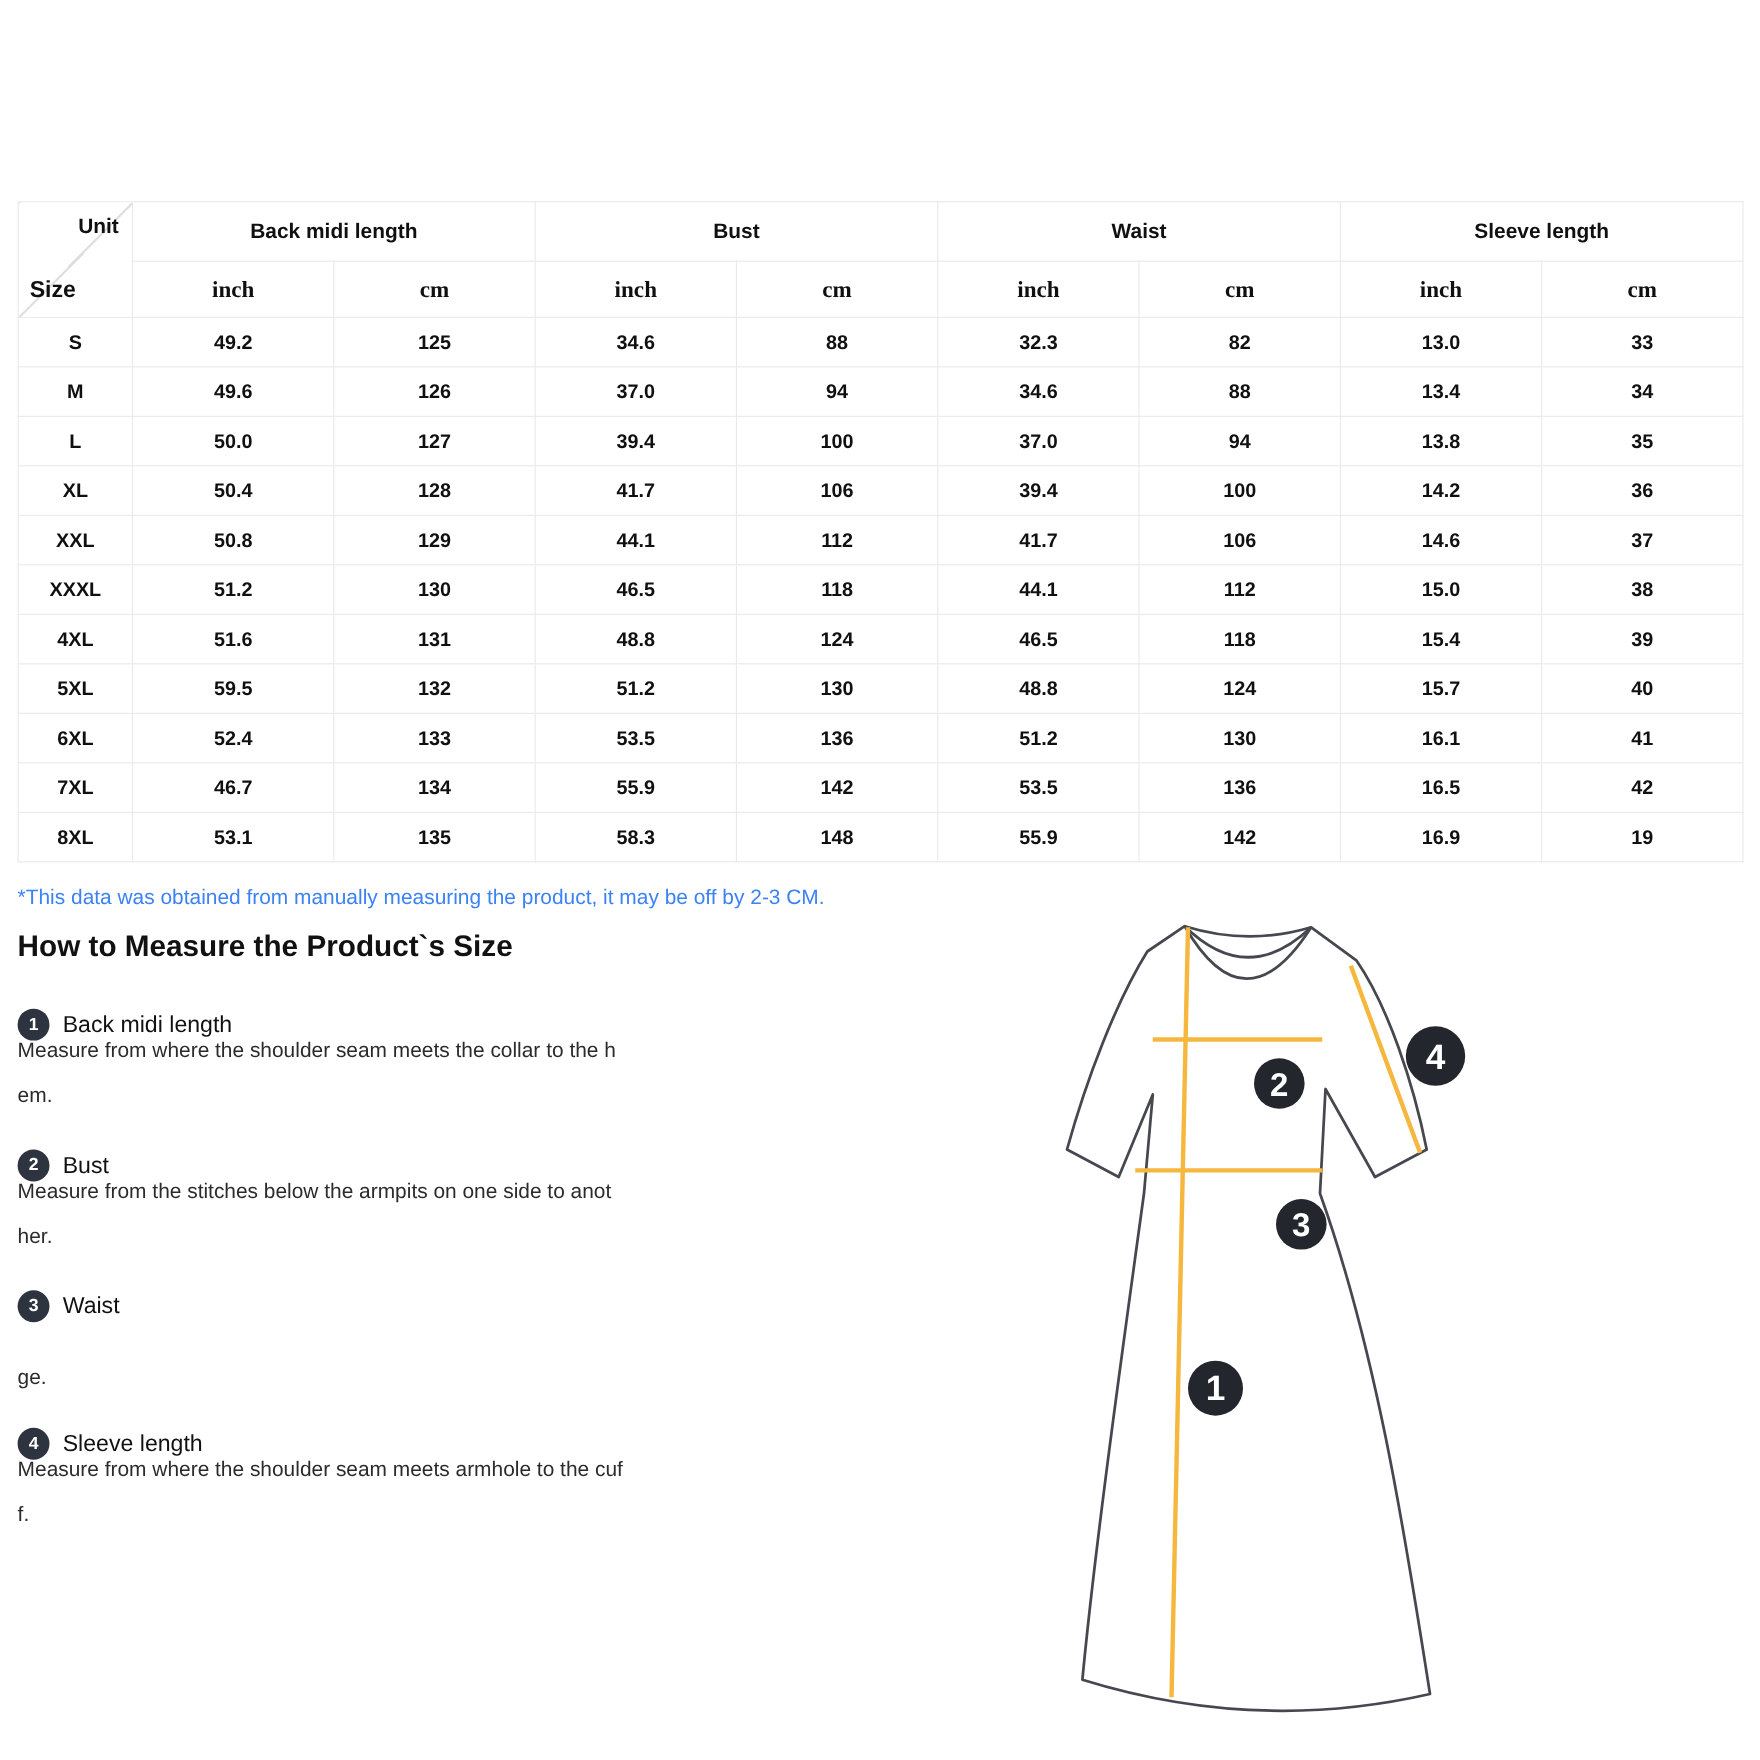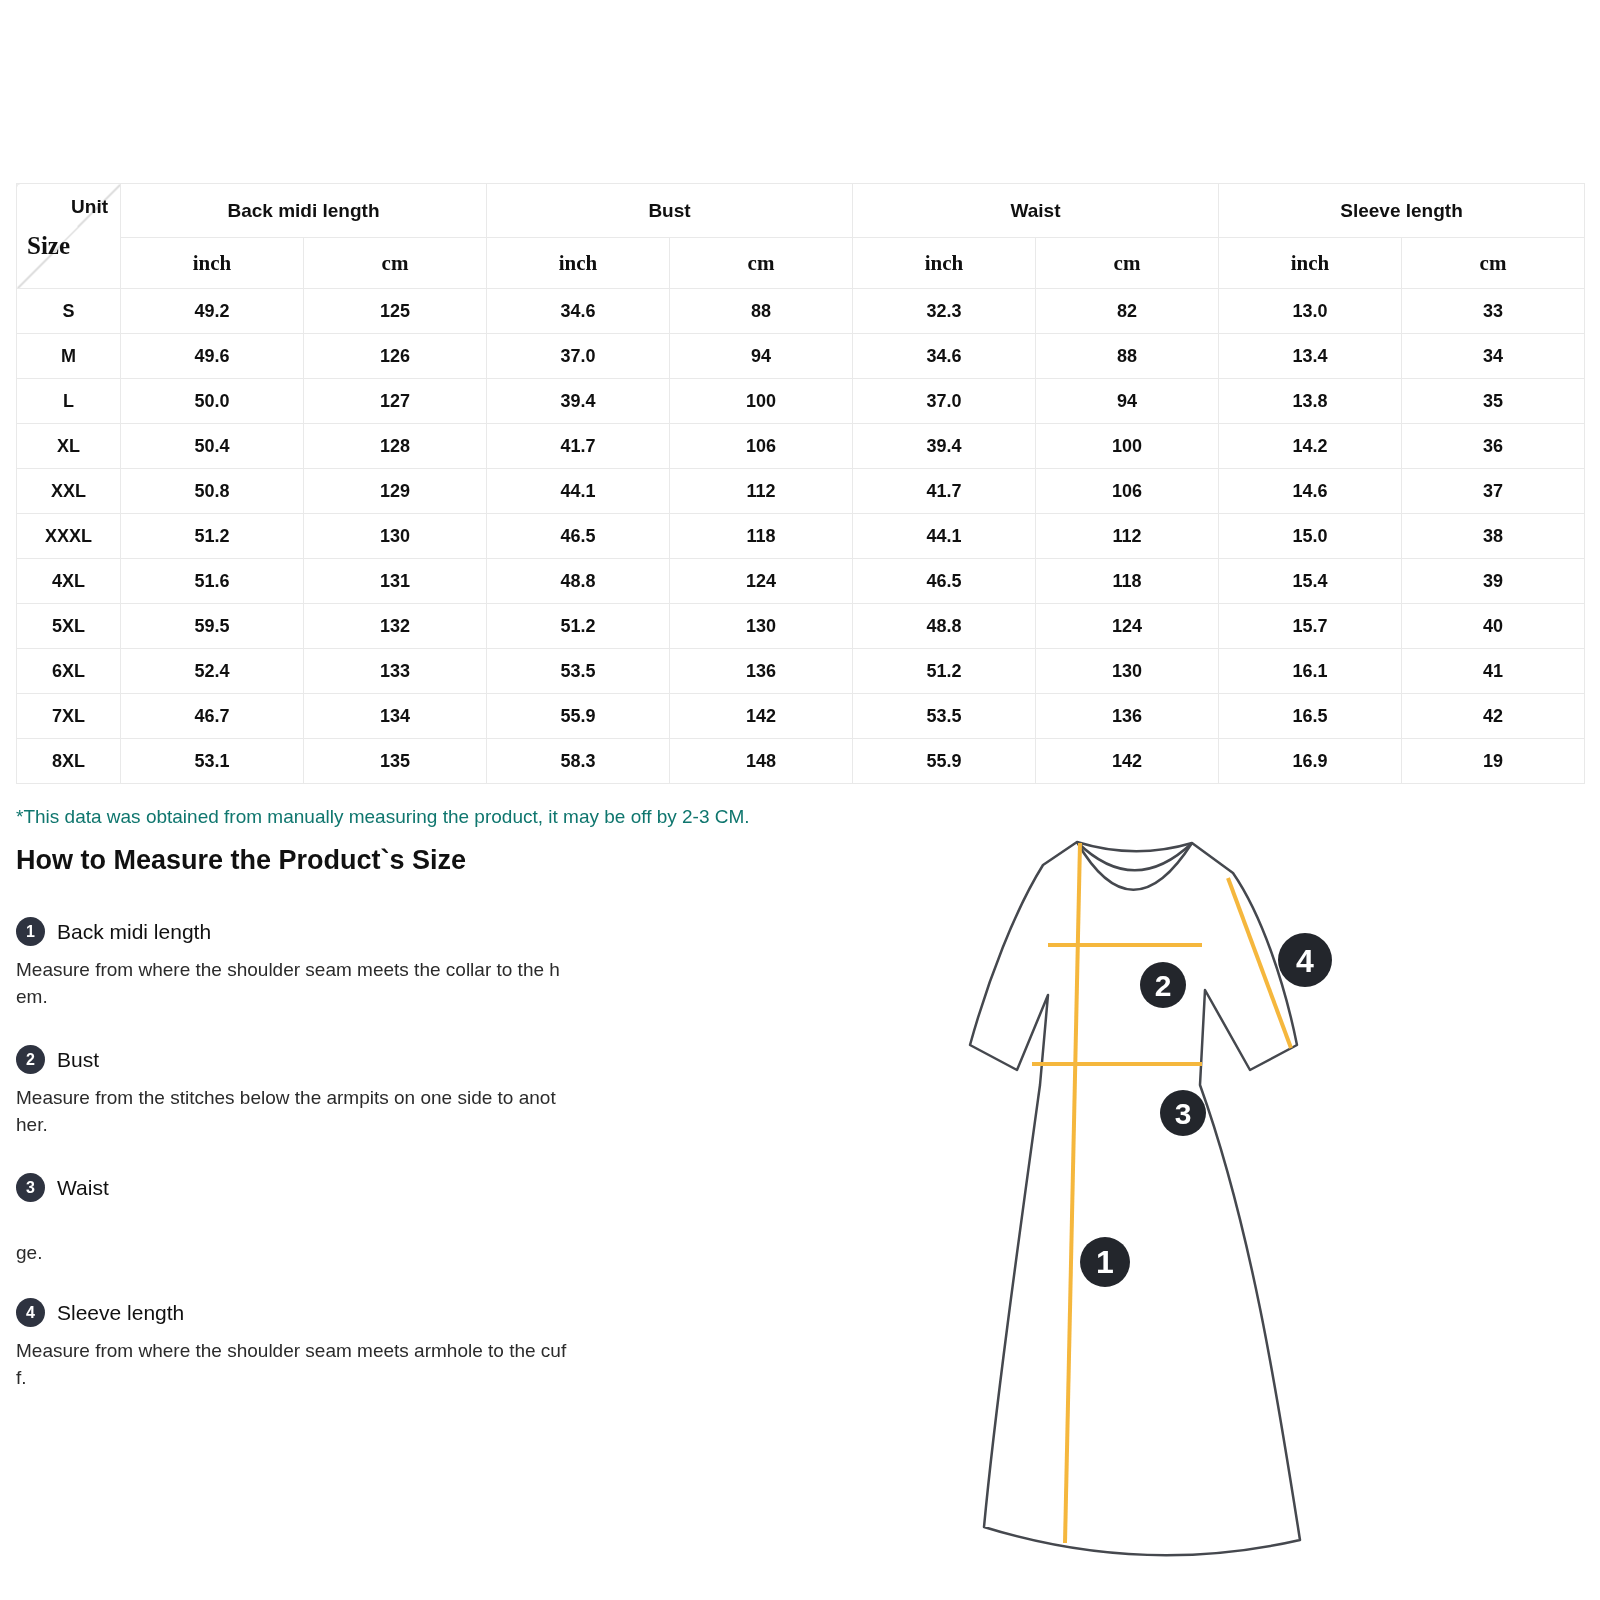--- a/index.html
+++ b/index.html
@@ -23,42 +23,42 @@
   #size-table tbody td{font-size:18px;}
   #size-table td.corner{
     position:relative;
     background:
       linear-gradient(to bottom right,
         #ffffff calc(50% - 1px), #dddddd calc(50% - 1px),
         #dddddd calc(50% + 1px), #ffffff calc(50% + 1px));
     padding-left: 35px;
   }
   .corner .unit{position:absolute;top:12px;right:12px;font-size:19px;font-weight:bold;}
-  .corner .size{position:absolute;bottom:28px;left:10px;font-size:25px;font-weight:bold;font-family:Liberation Serif, serif;}
+  .corner .size{position:absolute;bottom:12px;left:10px;font-size:21px;font-weight:bold;}
   
   #note{
-    position:absolute;left:16px;top:806px;font-size:19px;color:#0f766e;
+    position:absolute;left:16px;top:806px;font-size:19px;color:#3b82f6;
   }
   #howto-title{
     position:absolute;left:16px;top:845px;font-size:27px;font-weight:bold;color:#111111;
   }
   .m-item{position:absolute;left:16px;width:640px;height:100px;}
   .badge{
     position:absolute;left:0;top:0;width:29px;height:29px;border-radius:50%;
     background:#2e3340;color:#ffffff;font-size:16px;font-weight:bold;
     display:flex;align-items:center;justify-content:center;
   }
   .m-title{
     position:absolute;left:41px;top:0;height:29px;line-height:29px;
     font-size:21px;color:#111111;
   }
   .m-line1,.m-line2{
     position:absolute;left:0;font-size:19px;color:#2b2b2b;line-height:27px;white-space:nowrap;
   }
-  .m-line1{top:39px;}
+  .m-line1{top:25px;}
   .m-line2{top:66px;}
   
   #dress-svg{position:absolute;left:880px;top:800px;}
 </style>
 </head>
 <body>
 
 <table id="size-table">
   <colgroup id="size-cols">
       <col style="width:104px">

